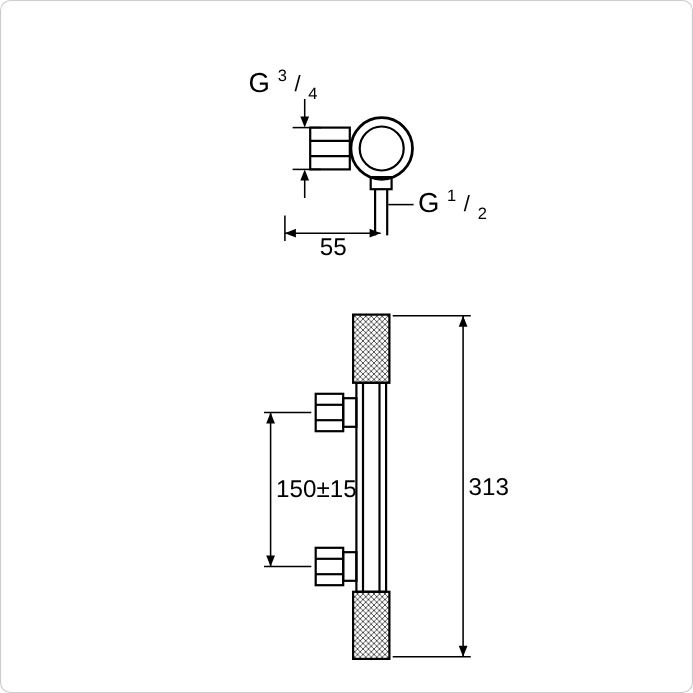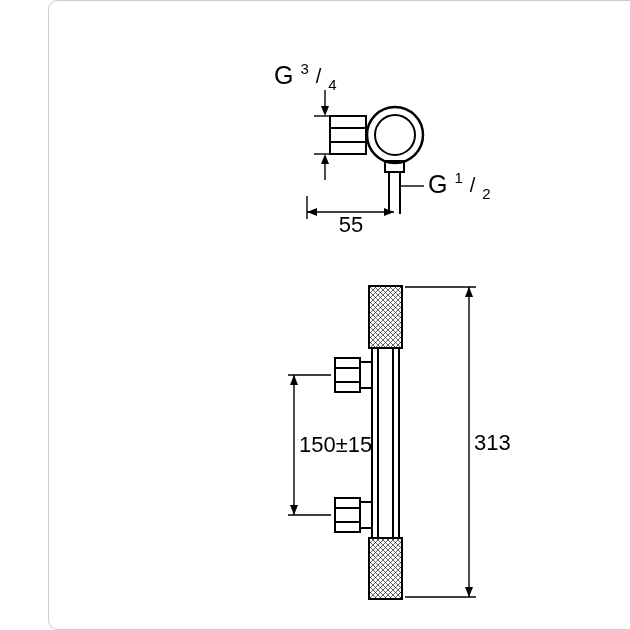--- a/index.html
+++ b/index.html
@@ -7,21 +7,20 @@
     padding: 0;
     background: #ffffff;
     width: 630px;
     height: 630px;
     font-family: "Liberation Sans", sans-serif;
   }
   .canvas {
     width: 572px;
     height: 630px;
     position: relative;
-    margin-left: 48px;
   }
   svg text {
     fill: #000000;
     font-family: "Liberation Sans", sans-serif;
   }
 </style>
 </head>
 <body>
 
 <div class="canvas">

